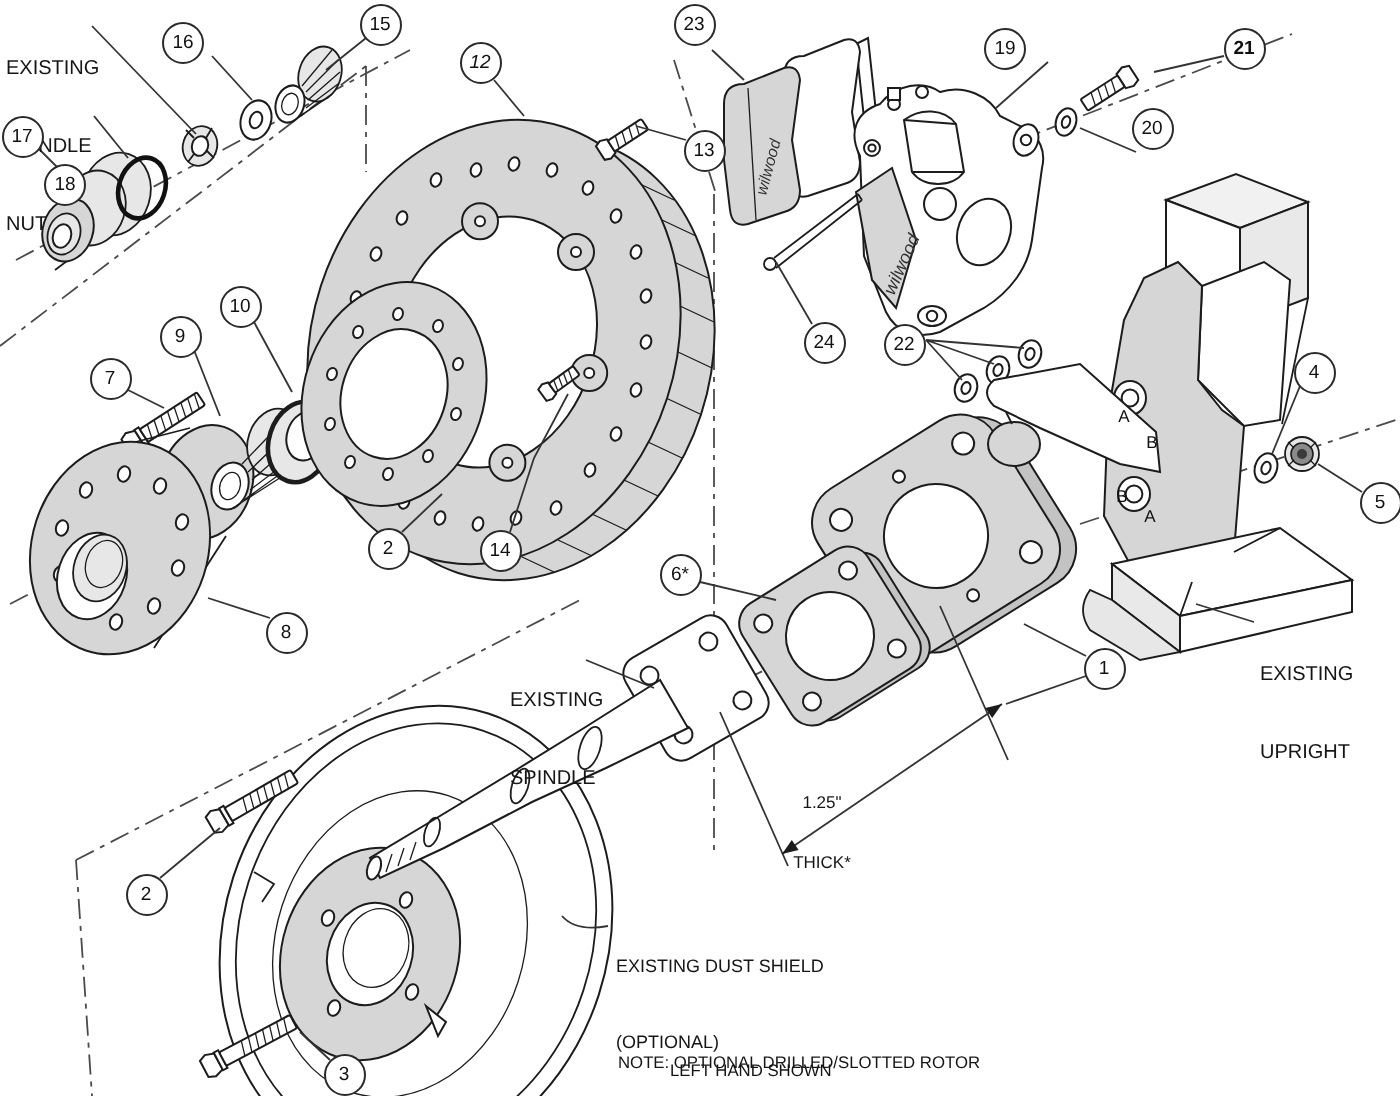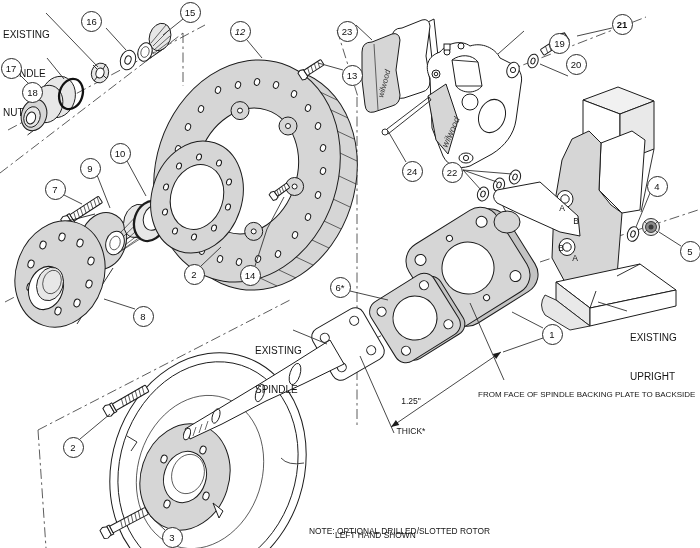--- a/index.html
+++ b/index.html
@@ -382,23 +382,26 @@
   <div>EXISTING</div>
   <div>SPINDLE</div>
 </div>
 
 <div class="note" style="left:388px;top:376px;width:46px;text-align:center;font-size:8.5px;line-height:10px;">
   <div>1.25"</div>
   <div>THICK*</div>
 </div>
 
 <div class="note" style="left:471px;top:369px;line-height:10.3px;">
-  <div style="padding-left:7px">FROM FACE OF SPINDLE BACKING PLATE TO BACKSIDE</div>
-</div>
-
+</div>
+
+<div class="note" style="left:308px;top:452px;font-size:9px;line-height:12.5px;">
+  <div>EXISTING DUST SHIELD</div>
+  <div>(OPTIONAL)</div>
+</div>
 
 <div class="note" style="left:309px;top:501px;font-size:8.4px;line-height:12px;">
   <div>NOTE: OPTIONAL DRILLED/SLOTTED ROTOR</div>
   
 </div>
 
 <div class="note" style="left:335px;top:530px;font-size:8.4px;">LEFT HAND SHOWN</div>
 
 <div>
       <div class="callout" style="left: 541.5px; top: 323.5px;">1</div>
@@ -412,25 +415,25 @@
       <div class="callout" style="left: 79.5px; top: 157.5px;">9</div>
       <div class="callout" style="left: 109.5px; top: 142.5px;">10</div>
       <div class="callout" style="left: 183.5px; top: 263.5px;">2</div>
       <div class="callout" style="left: 229.5px; top: 20.5px; font-style: italic;">12</div>
       <div class="callout" style="left: 341.5px; top: 64.5px;">13</div>
       <div class="callout" style="left: 239.5px; top: 264.5px;">14</div>
       <div class="callout" style="left: 179.5px; top: 1.5px;">15</div>
       <div class="callout" style="left: 81px; top: 10.5px;">16</div>
       <div class="callout" style="left: 0.5px; top: 57.5px;">17</div>
       <div class="callout" style="left: 22px; top: 41.5px; margin-top: 40px;">18</div>
-      <div class="callout" style="left: 549px; top: 13.5px; margin-top: 19px;">19</div>
+      <div class="callout" style="left: 492px; top: 13.5px;">19</div>
       <div class="callout" style="left: 565.5px; top: 54px;">20</div>
       <div class="callout" style="left: 611.5px; top: 13.5px; font-weight: bold;">21</div>
       <div class="callout" style="left: 441.5px; top: 161.5px;">22</div>
-      <div class="callout" style="left: 336.5px; top: 21px;">23</div>
+      <div class="callout" style="left: 336.5px; top: 2px;">23</div>
       <div class="callout" style="left: 401.5px; top: 160.5px;">24</div>
     </div>
 <div>
       <div class="marker" style="left: 562px; top: 208px;">A</div>
       <div class="marker" style="left: 576px; top: 221px;">B</div>
       <div class="marker" style="left: 561px; top: 248px;">B</div>
       <div class="marker" style="left: 575px; top: 258px;">A</div>
     </div>
 
 </div>

